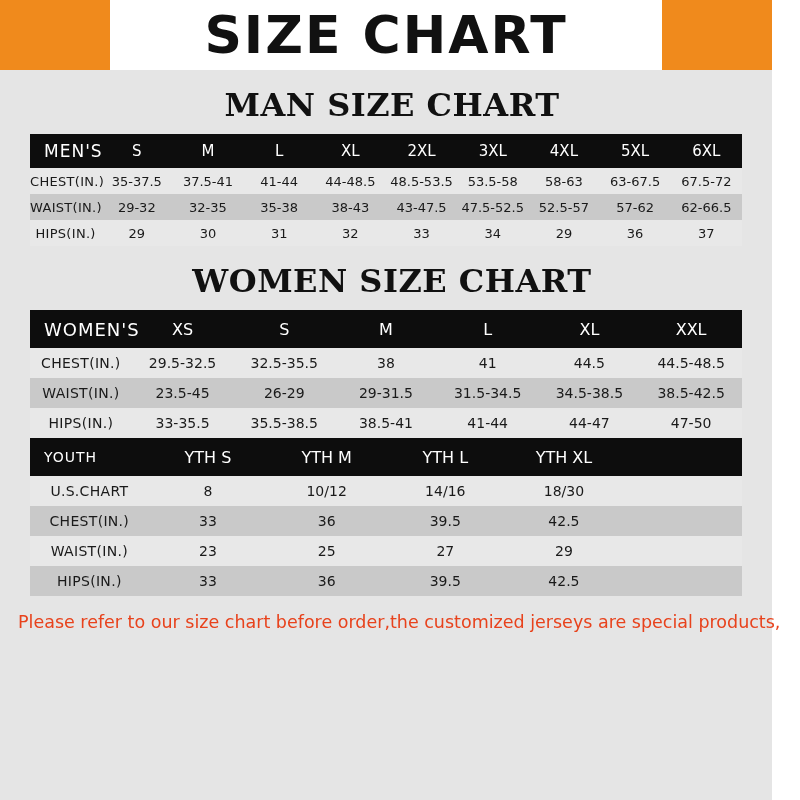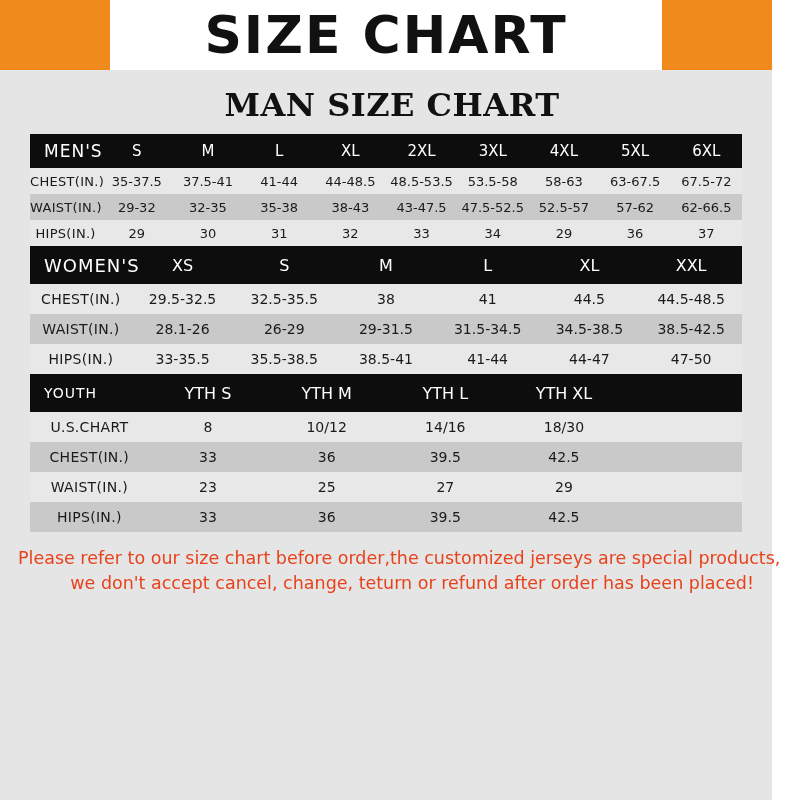--- a/index.html
+++ b/index.html
@@ -103,21 +103,21 @@
   #women-table thead th.first-col { font-size: 18px; }
 
   #youth-table th,
   #youth-table td { font-size: 14px; height: 30px; }
   #youth-table thead th { height: 38px; font-size: 16px; }
   #youth-table thead th.first-col { font-size: 14px; }
 
   
   .footer-note {
     padding: 14px 18px 0 18px;
-    text-align: right;
+    text-align: center;
     color: #e8421c;
     font-size: 17.5px;
     line-height: 1.45;
     font-family: "DejaVu Sans", sans-serif;
   }
   .footer-note div { white-space: nowrap; }
 </style>
 </head>
 <body>
 
@@ -180,20 +180,21 @@
           <td>33</td>
           <td>34</td>
           <td>29</td>
           <td>36</td>
           <td>37</td>
         </tr>
       </tbody>
     </table>
   </div>
 
+  <div class="section-title">WOMEN SIZE CHART</div>
   <div class="table-wrap">
     <table class="size-table" id="women-table">
       <thead>
         <tr>
           <th class="first-col">WOMEN'S</th>
           <th>XS</th>
           <th>S</th>
           <th>M</th>
           <th>L</th>
           <th>XL</th>
@@ -205,21 +206,21 @@
           <td class="first-col">CHEST(IN.)</td>
           <td>29.5-32.5</td>
           <td>32.5-35.5</td>
           <td>38</td>
           <td>41</td>
           <td>44.5</td>
           <td>44.5-48.5</td>
         </tr>
         <tr class="row-dark">
           <td class="first-col">WAIST(IN.)</td>
-          <td>28.1-26</td>
+          <td>23.5-45</td>
           <td>26-29</td>
           <td>29-31.5</td>
           <td>31.5-34.5</td>
           <td>34.5-38.5</td>
           <td>38.5-42.5</td>
         </tr>
         <tr class="row-light">
           <td class="first-col">HIPS(IN.)</td>
           <td>33-35.5</td>
           <td>35.5-38.5</td>
@@ -276,16 +277,15 @@
           <td>39.5</td>
           <td>42.5</td>
           <td></td>
         </tr>
       </tbody>
     </table>
   </div>
 
   <div class="footer-note">
     <div>Please refer to our size chart before order,the customized jerseys are special products,</div>
-    <div>we don't accept cancel, change, teturn or refund after order has been placed!</div>
   </div>
 
 </div>
 
 </body></html>

